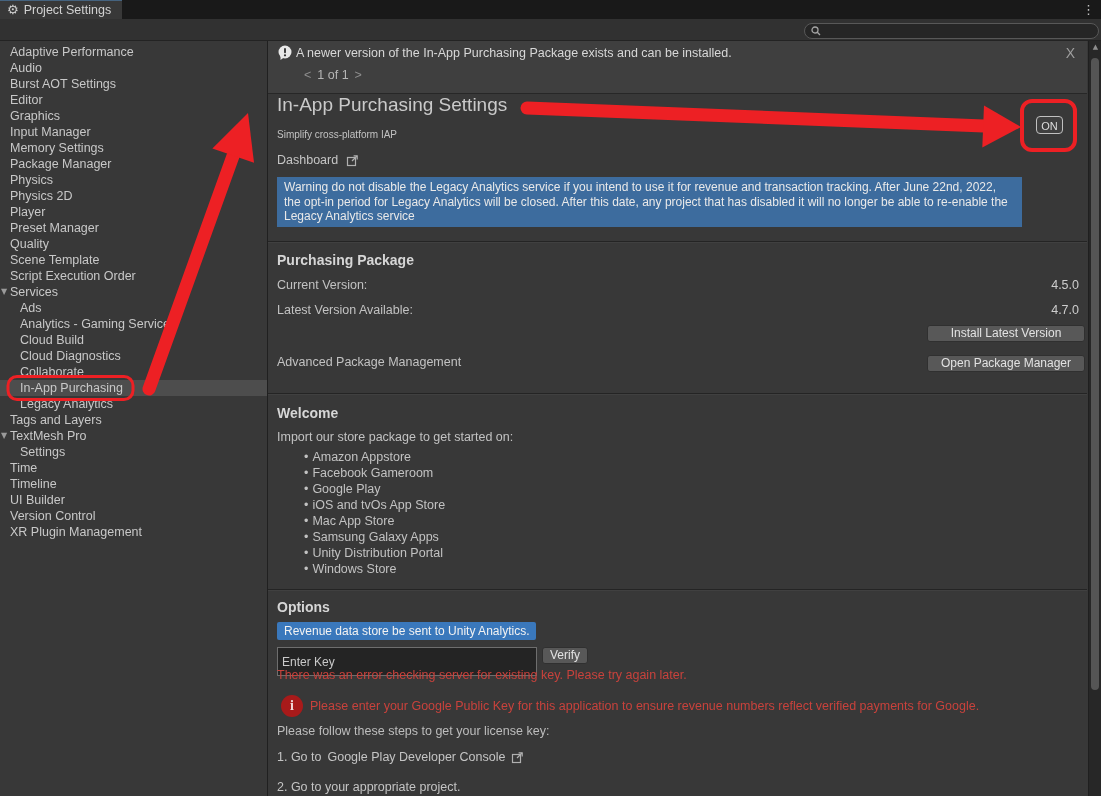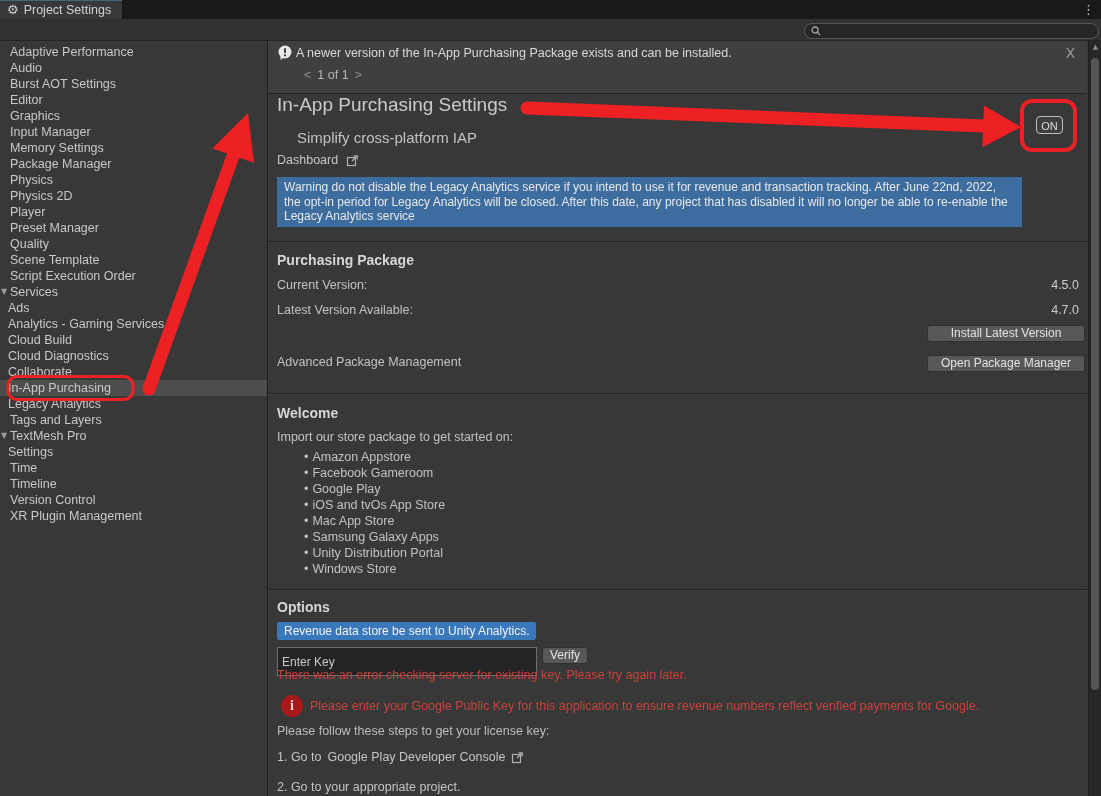--- a/index.html
+++ b/index.html
@@ -20,39 +20,39 @@
   .searchbox{position:absolute;left:804px;top:4px;width:293px;height:14px;background:#262626;
              border:1px solid #585858;border-radius:8px;display:flex;align-items:center;}
   .searchbox input{background:transparent;border:none;outline:none;color:#d0d0d0;
                    font-size:11px;width:260px;padding:0;margin-left:3px;font-family:"Liberation Sans",sans-serif;}
   .searchbox svg{margin-left:6px;flex:0 0 auto;}
   
   .sidebar{position:absolute;left:0;top:41px;width:267px;height:755px;background:#383838;
            padding-top:3px;box-sizing:border-box;overflow:hidden;}
   .s-item{height:16px;line-height:16px;font-size:12.5px;color:#c8c8c8;padding-left:10px;
           position:relative;white-space:nowrap;cursor:default;}
-  .s-item.ind{padding-left:8px;}
+  .s-item.ind{padding-left:20px;}
   .s-item.sel{background:#4d4d4d;}
   .tri{position:absolute;left:1px;top:0;font-size:8px;color:#9a9a9a;
        font-family:"DejaVu Sans",sans-serif;line-height:16px;}
   .vsep{position:absolute;left:267px;top:41px;width:1px;height:755px;background:#202020;}
   
   .content{position:absolute;left:268px;top:41px;width:819px;height:755px;background:#383838;}
   .banner{position:absolute;left:0;top:0;width:100%;height:53px;background:#3f3f3f;
           border-bottom:1px solid #272727;box-sizing:border-box;}
   .banner-msg{position:absolute;left:28px;top:5px;font-size:12.5px;color:#d8d8d8;}
   .banner-icon{position:absolute;left:9px;top:4px;}
   .pager{position:absolute;left:30px;top:27px;font-size:12.5px;color:#b5b5b5;}
   .pager .pg-arrow{color:#8e8e8e;padding:0 6px;}
   .banner-close{position:absolute;right:12px;top:4px;font-size:14px;color:#9e9e9e;cursor:default;}
   .h1{position:absolute;left:9px;top:53px;font-size:19px;font-weight:500;color:#cacaca;}
   .on-btn{position:absolute;left:768px;top:75px;width:27px;height:18px;border:1px solid #c0c0c0;
           border-radius:4px;background:#3f3f3f;color:#dcdcdc;font-size:11px;line-height:18px;
           text-align:center;box-sizing:border-box;}
-  .subtitle{position:absolute;left:9px;top:88px;font-size:15px;color:#c2c2c2;margin-left:20px;}
+  .subtitle{position:absolute;left:9px;top:88px;font-size:10px;color:#c2c2c2;}
   .dash-row{position:absolute;left:9px;top:112px;font-size:12.5px;color:#c6c6c6;display:flex;align-items:center;}
   .dash-row svg{margin-left:8px;}
   .warnbox{position:absolute;left:9px;top:136px;width:745px;background:#3d6c9e;border-radius:0;
            color:#e9e9e9;font-size:12px;line-height:14.5px;padding:3px 7px;box-sizing:border-box;}
   .divider{position:absolute;left:0;width:100%;height:1px;background:#242424;border-bottom:1px solid #404040;}
   .h2{position:absolute;left:9px;font-size:14px;font-weight:bold;color:#d6d6d6;}
   .lbl{position:absolute;left:9px;font-size:12.5px;color:#c2c2c2;}
   .val{position:absolute;right:8px;font-size:12.5px;color:#cdcdcd;}
   .btn{background:#585858;border:1px solid #303030;border-radius:3px;color:#e2e2e2;
        font-size:12px;text-align:center;box-sizing:border-box;position:absolute;}
@@ -128,20 +128,21 @@
       <div class="s-item ind"><span>Cloud Build</span></div>
       <div class="s-item ind"><span>Cloud Diagnostics</span></div>
       <div class="s-item ind"><span>Collaborate</span></div>
       <div class="s-item ind sel"><span>In-App Purchasing</span></div>
       <div class="s-item ind"><span>Legacy Analytics</span></div>
       <div class="s-item"><span>Tags and Layers</span></div>
       <div class="s-item"><span class="tri">▼</span><span>TextMesh Pro</span></div>
       <div class="s-item ind"><span>Settings</span></div>
       <div class="s-item"><span>Time</span></div>
       <div class="s-item"><span>Timeline</span></div>
+      <div class="s-item"><span>UI Builder</span></div>
       <div class="s-item"><span>Version Control</span></div>
       <div class="s-item"><span>XR Plugin Management</span></div>
     </div>
   <div class="vsep"></div>
 
   <div class="content">
 
     <div class="banner">
       <svg class="banner-icon" width="16" height="16" viewBox="0 0 16 16">
         <circle cx="8" cy="7" r="6.5" fill="#e8e8e8"></circle>

